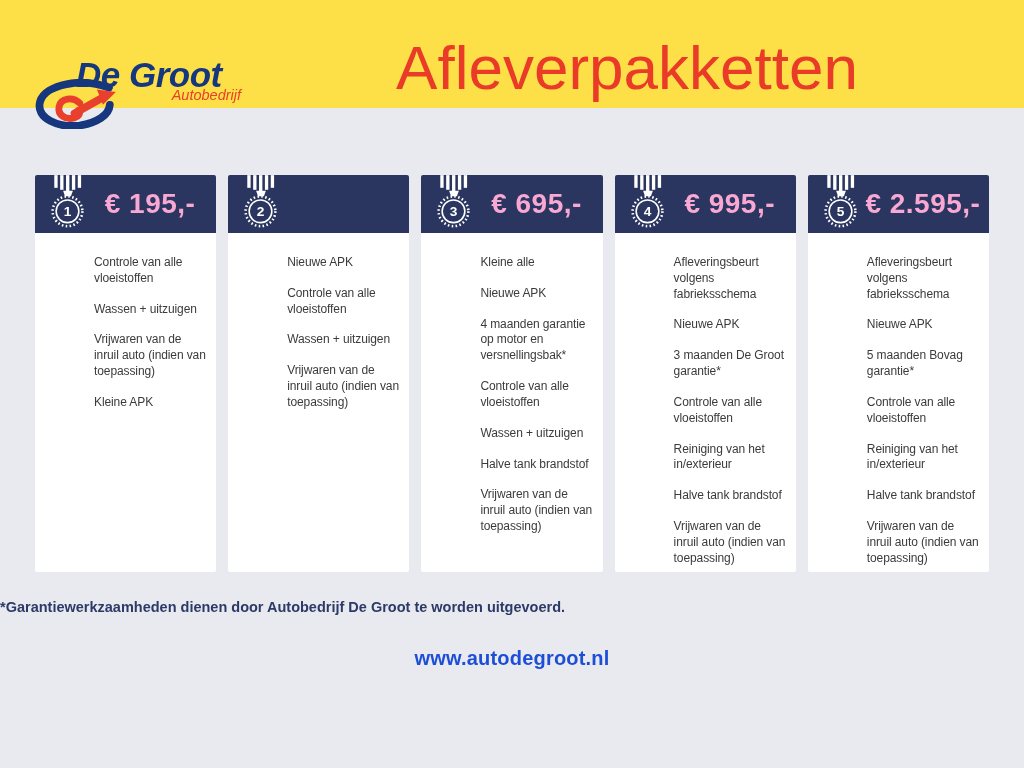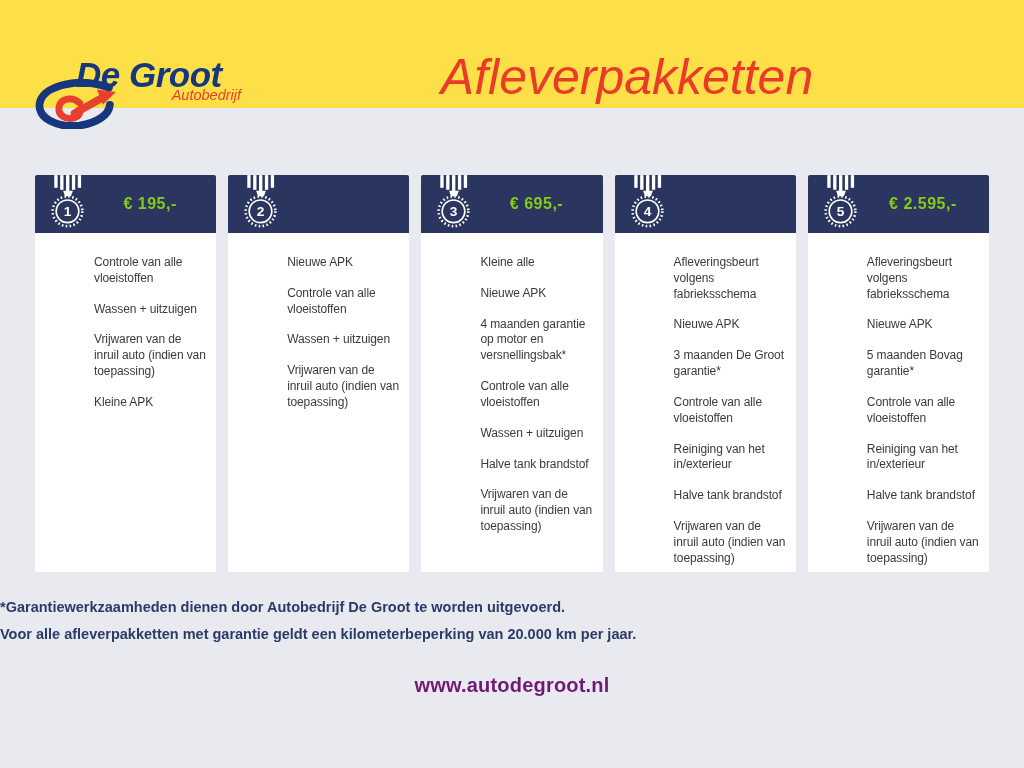--- a/index.html
+++ b/index.html
@@ -24,25 +24,24 @@
     position: absolute; left: 41px; top: 0;
     font-size: 35px; font-weight: bold; font-style: italic;
     color: #16377e; letter-spacing: -0.5px; white-space: nowrap;
   }
   .logo-sub {
     position: absolute; right: 0; top: 32px;
     font-size: 14.5px; font-weight: normal; font-style: italic;
     color: #e8402d; white-space: nowrap;
   }
   .page-title {
-    position: absolute; left: 230px; right: 0; top: 50px;
+    position: absolute; left: 230px; right: 0; top: 34px;
     margin: 0; text-align: center;
-    font-size: 50px; font-weight: 400; line-height: 1.1;
+    font-size: 62px; font-weight: 400; line-height: 1.1;
     color: #ea3b29;
-    font-style: italic;
   }
 
   
   .main {
     flex: 1 1 auto;
     background: #e9eaef;
     padding-top: 67px;
   }
   .cards {
     margin: 0 35px;
@@ -63,42 +62,42 @@
     display: flex; align-items: flex-start;
     padding-left: 10px;
   }
   .medal { display: block; width: 45px; height: 55px; flex: 0 0 auto; }
   .medal text {
     font-family: "Liberation Sans", sans-serif;
     font-weight: bold; font-size: 14px; fill: #ffffff;
   }
   .price {
     flex: 1 1 auto;
-    color: #84cc16; font-weight: bold; font-size: 16px;
+    color: #f9a8d4; font-weight: bold; font-size: 28px;
     line-height: 58px; text-align: center; padding-right: 6px;
     letter-spacing: 0.5px; white-space: nowrap;
   }
   .card-body { padding: 22px 8px 0 15px; }
   .item {
     font-size: 12px; letter-spacing: -0.1px;
     color: #3b3b3b; line-height: 1.32;
     margin-bottom: 15px; max-width: 158px; margin-left: 44px;
   }
 
   
   .disclaimer {
     margin-top: 22px;
     color: #2b3a67;
     font-size: 14.5px; font-weight: 600;
     line-height: 1.85;
   }
   .website {
     margin-top: 26px;
     text-align: center;
-    color: #701a75;
+    color: #1d4ed8;
     font-size: 20px; font-weight: bold;
     letter-spacing: 0.2px;
     cursor: pointer;
   }
 </style>
 </head>
 <body>
 
 <div class="page">
 
@@ -203,20 +202,21 @@
           <rect x="15.5" y="0" width="3.4" height="15"></rect>
           <rect x="21.5" y="0" width="3.4" height="18"></rect>
           <rect x="27.5" y="0" width="3.4" height="15"></rect>
           <rect x="33.5" y="0" width="3.4" height="13"></rect>
           <path d="M18.5 16 L28.5 16 L26.5 21.5 L20.5 21.5 Z"></path>
         </g>
         <circle cx="23" cy="37" r="15.2" fill="none" stroke="#ffffff" stroke-width="2.6" stroke-dasharray="1.6 2.4"></circle>
         <circle cx="23" cy="37" r="11.6" fill="none" stroke="#ffffff" stroke-width="1.6"></circle>
         <text x="23" y="42" text-anchor="middle">4</text>
       </svg>
+      <div class="price">€ 995,-</div>
     </div>
     <div class="card-body">
             <div class="item">Afleveringsbeurt volgens fabrieksschema</div>
             <div class="item">Nieuwe APK</div>
             <div class="item">3 maanden De Groot garantie*</div>
             <div class="item">Controle van alle vloeistoffen</div>
             <div class="item">Reiniging van het in/exterieur</div>
             <div class="item">Halve tank brandstof</div>
             <div class="item">Vrijwaren van de inruil auto (indien van toepassing)</div>
           </div>
@@ -246,19 +246,18 @@
             <div class="item">Controle van alle vloeistoffen</div>
             <div class="item">Reiniging van het in/exterieur</div>
             <div class="item">Halve tank brandstof</div>
             <div class="item">Vrijwaren van de inruil auto (indien van toepassing)</div>
           </div>
   </section>
 </div>
 
     <div class="disclaimer">
       <div>*Garantiewerkzaamheden dienen door Autobedrijf De Groot te worden uitgevoerd.</div>
-      <div>Voor alle afleverpakketten met garantie geldt een kilometerbeperking van 20.000 km per jaar.</div>
     </div>
 
     <div class="website">www.autodegroot.nl</div>
   </div>
 
 </div>
 
 </body></html>

